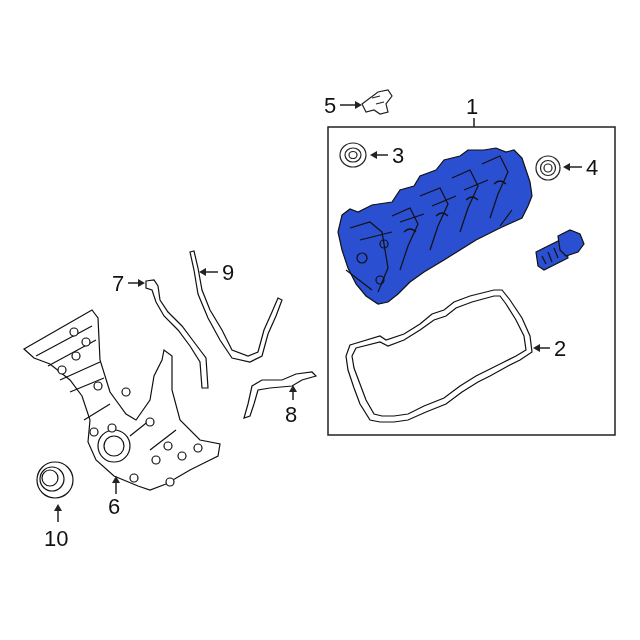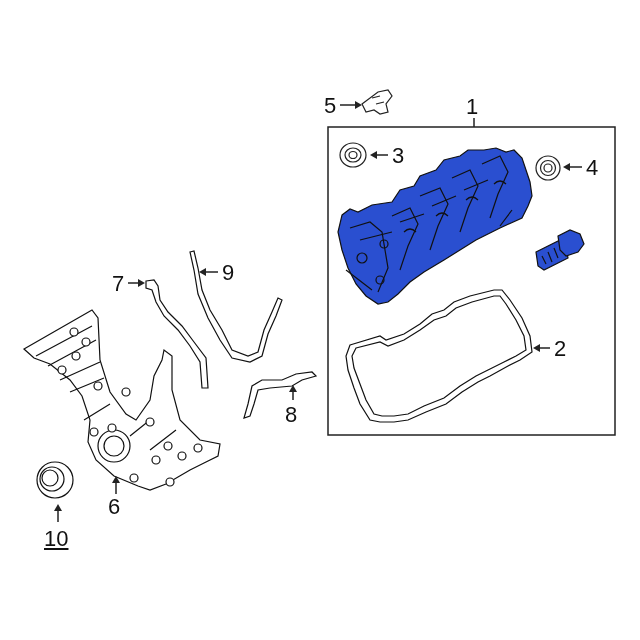--- a/index.html
+++ b/index.html
@@ -119,13 +119,13 @@
 
 <div class="callout" style="left:466px; top:96px;">1</div>
 <div class="callout" style="left:554px; top:338px;">2</div>
 <div class="callout" style="left:392px; top:145px;">3</div>
 <div class="callout" style="left:586px; top:157px;">4</div>
 <div class="callout" style="left:324px; top:95px;">5</div>
 <div class="callout" style="left:108px; top:496px;">6</div>
 <div class="callout" style="left:112px; top:273px;">7</div>
 <div class="callout" style="left:285px; top:404px;">8</div>
 <div class="callout" style="left:222px; top:262px;">9</div>
-<div class="callout" style="left:44px; top:528px;text-decoration:underline;">10</div>
+<div class="callout" style="left:44px; top:528px;">10</div>
 
 </body></html>

